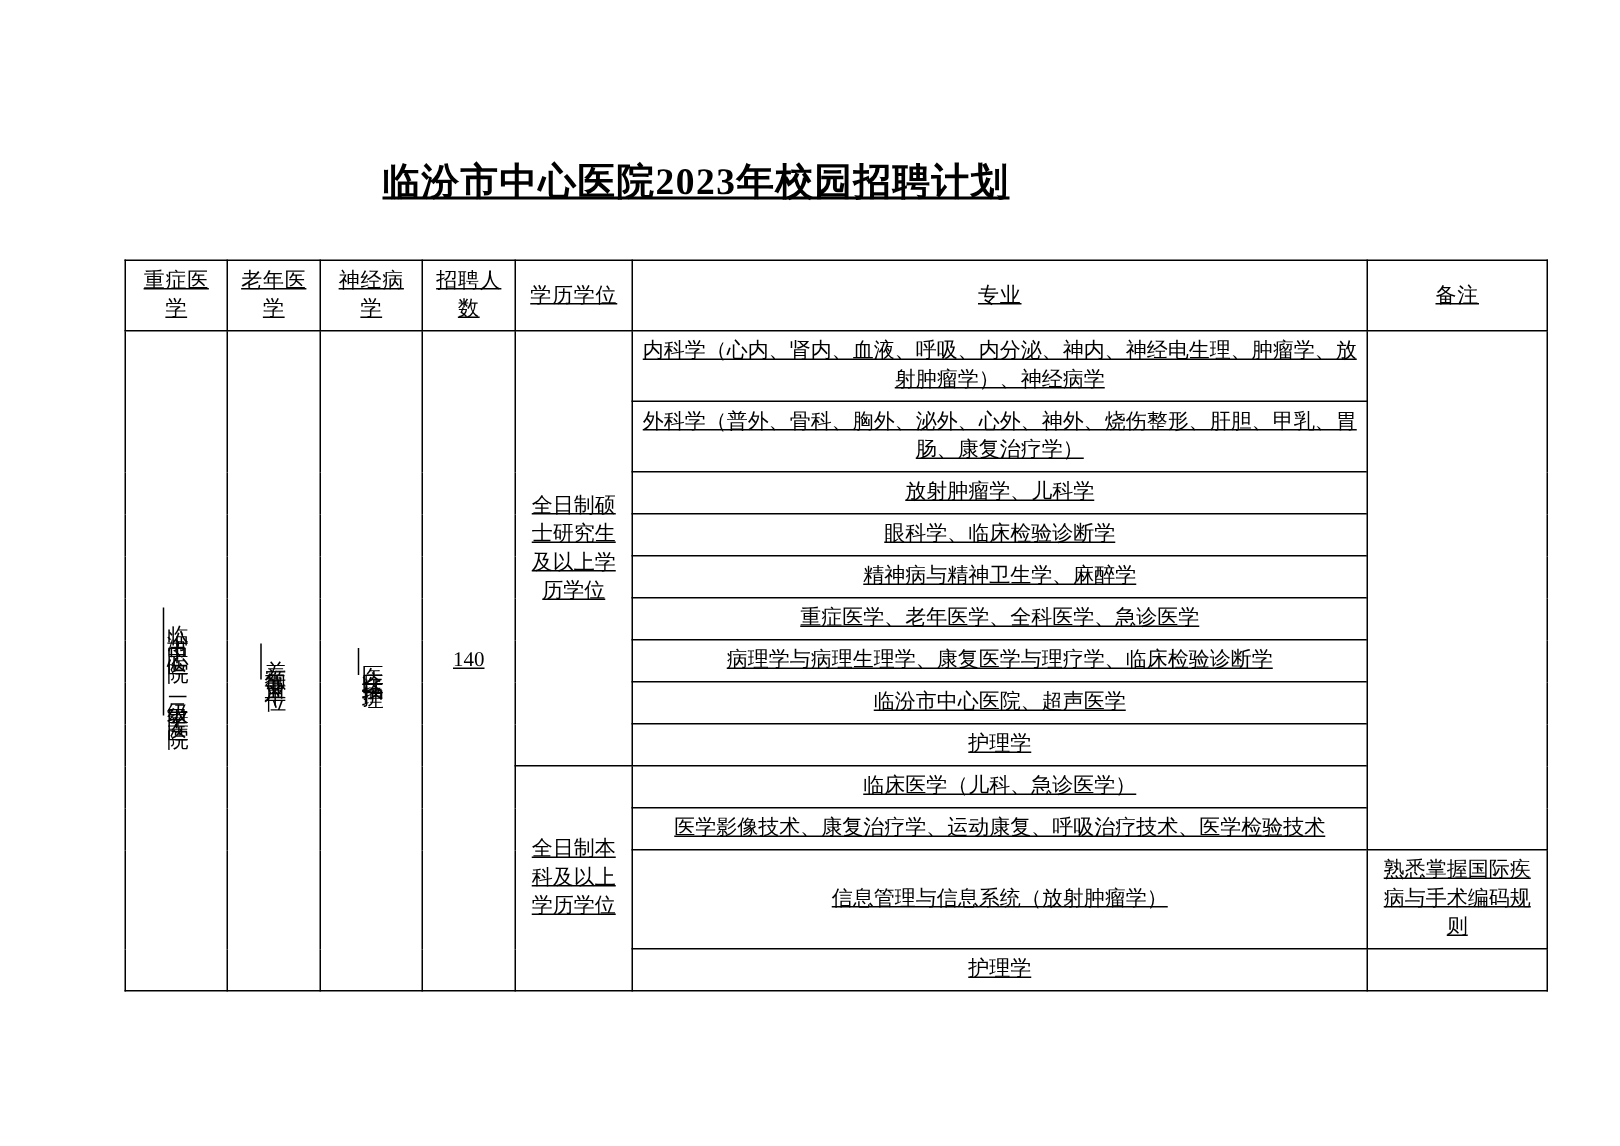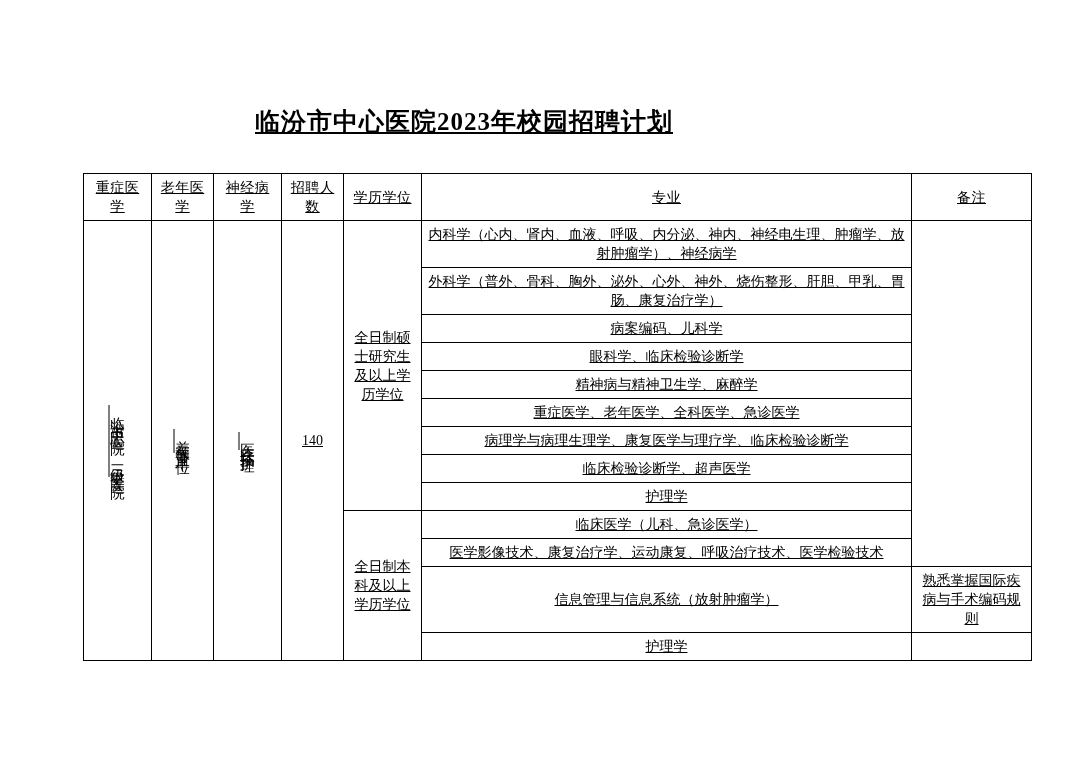--- a/index.html
+++ b/index.html
@@ -155,36 +155,36 @@
           </td>
           <td class="num-cell" rowspan="13">140</td>
           <td class="degree-cell" rowspan="9">全日制硕士研究生及以上学历学位</td>
           <td class="major-cell">内科学（心内、肾内、血液、呼吸、内分泌、神内、神经电生理、肿瘤学、放射肿瘤学）、神经病学</td>
           <td rowspan="11"></td>
         </tr>
         <tr>
           <td class="major-cell">外科学（普外、骨科、胸外、泌外、心外、神外、烧伤整形、肝胆、甲乳、胃肠、康复治疗学）</td>
         </tr>
         <tr>
-          <td class="major-cell">病案编码、儿科学</td>
+          <td class="major-cell">放射肿瘤学、儿科学</td>
         </tr>
         <tr>
           <td class="major-cell">眼科学、临床检验诊断学</td>
         </tr>
         <tr>
           <td class="major-cell">精神病与精神卫生学、麻醉学</td>
         </tr>
         <tr>
           <td class="major-cell">重症医学、老年医学、全科医学、急诊医学</td>
         </tr>
         <tr>
           <td class="major-cell">病理学与病理生理学、康复医学与理疗学、临床检验诊断学</td>
         </tr>
         <tr>
-          <td class="major-cell">临床检验诊断学、超声医学</td>
+          <td class="major-cell">临汾市中心医院、超声医学</td>
         </tr>
         <tr>
           <td class="major-cell">护理学</td>
         </tr>
 
         <tr>
           <td class="degree-cell" rowspan="4">全日制本科及以上学历学位</td>
           <td class="major-cell">临床医学（儿科、急诊医学）</td>
         </tr>
         <tr>

